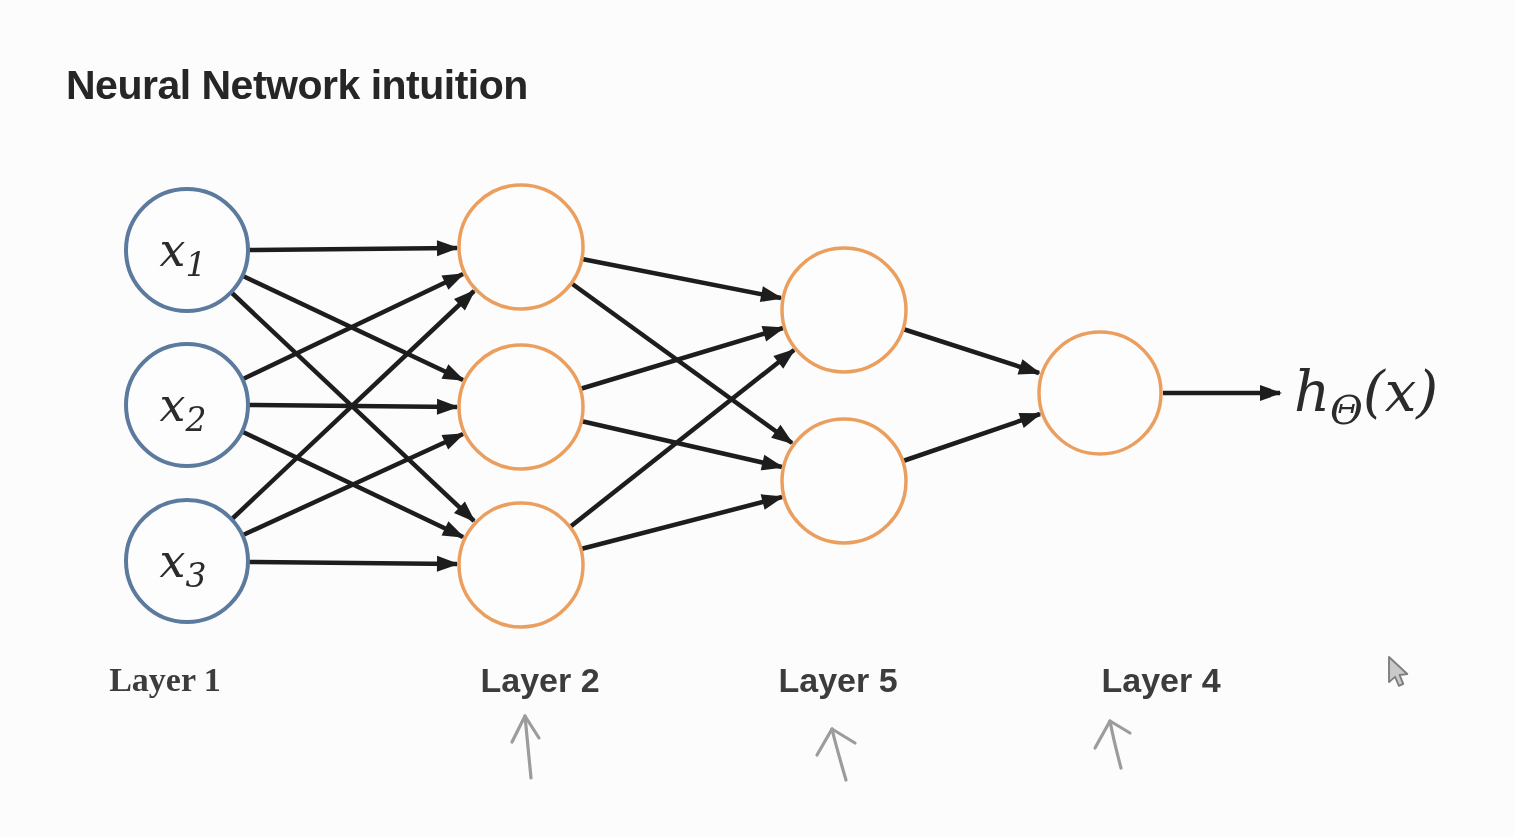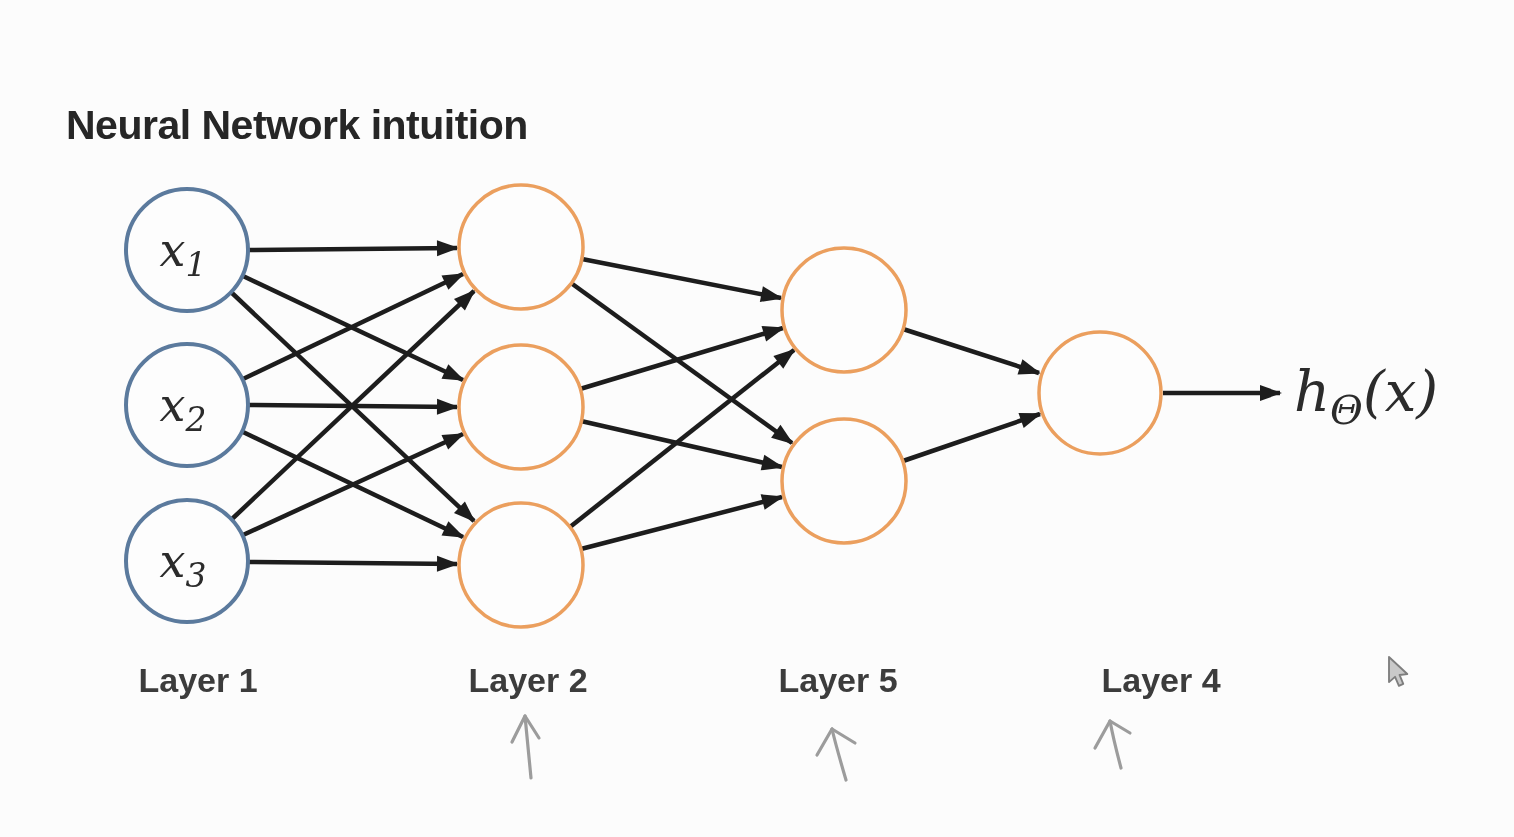--- a/index.html
+++ b/index.html
@@ -18,34 +18,33 @@
   }
   .slide-title {
     position: absolute;
     left: 66px;
     top: 62px;
     font-size: 41px;
     font-weight: bold;
     color: #262626;
     letter-spacing: -0.5px;
     white-space: nowrap;
-    margin-top: 40px;
   }
   .layer-label {
     position: absolute;
     top: 661px;
     width: 220px;
     text-align: center;
     font-size: 34px;
     font-weight: bold;
     color: #3c3c3c;
     white-space: nowrap;
   }
-  .layer-label.l1 { left: 88px;  }
-  .layer-label.l2 { left: 418px; }
+  .layer-label.l1 { left: 55px; font-family: Liberation Serif, serif;  }
+  .layer-label.l2 { left: 430px; }
   .layer-label.l3 { left: 728px; }
   .layer-label.l4 { left: 1051px; }
   svg.diagram {
     position: absolute;
     left: 0;
     top: 0;
   }
   .node { fill: #fdfdfd; }
   .node.input  { stroke: #5b7a9d; stroke-width: 4; }
   .node.hidden { stroke: #eb9f5e; stroke-width: 3.5; }

